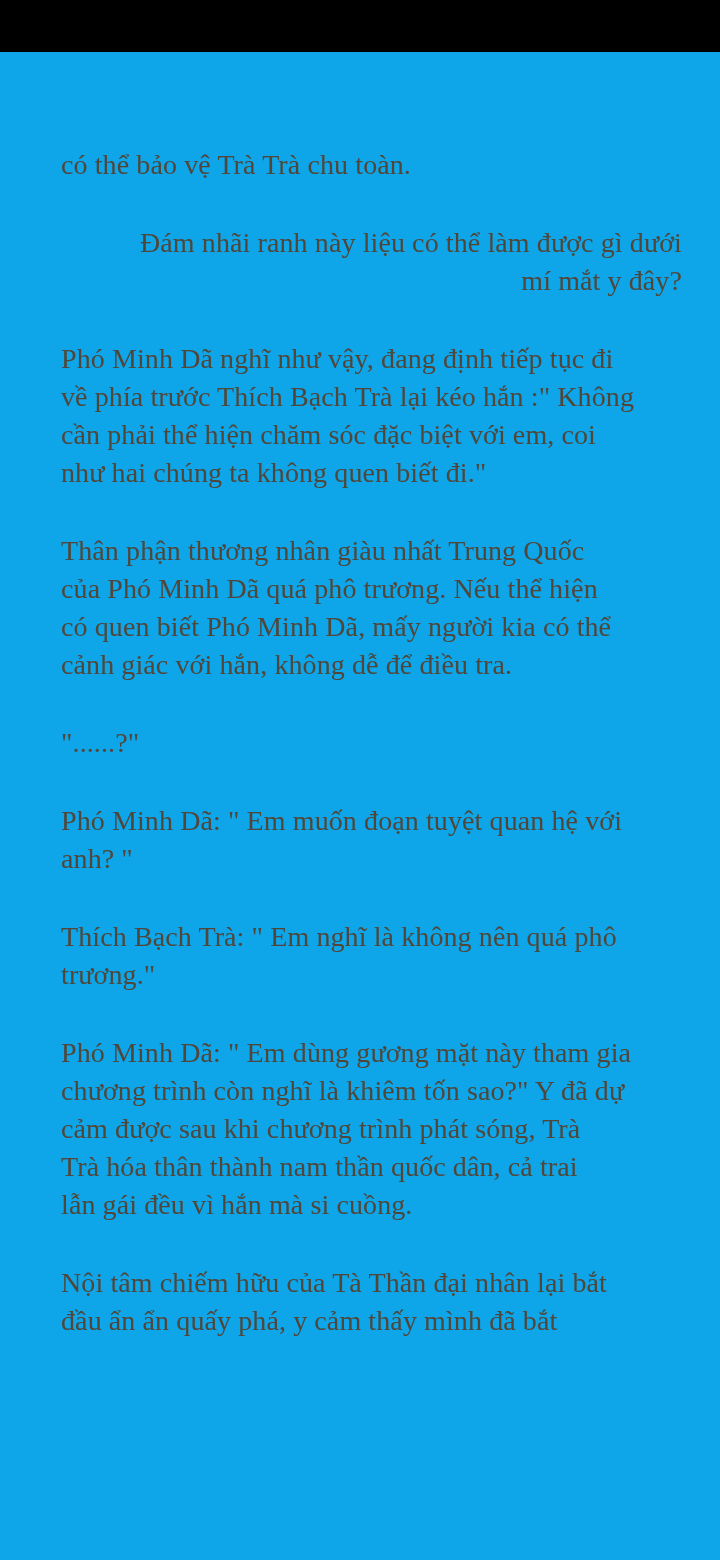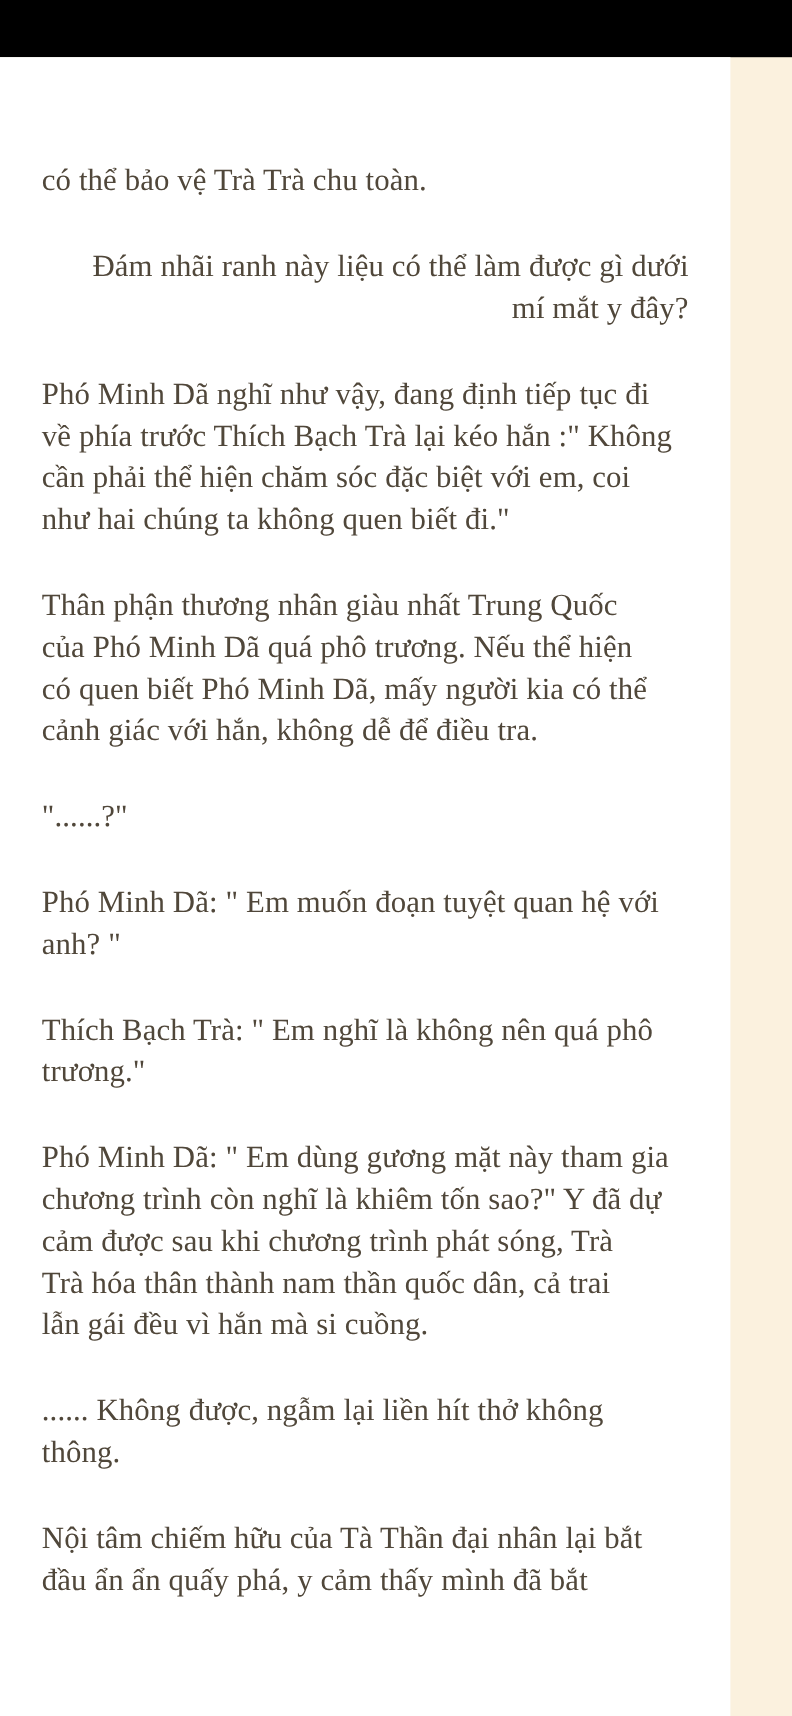--- a/index.html
+++ b/index.html
@@ -13,24 +13,24 @@
     background: #fbf1de;
     font-family: "Liberation Serif", "DejaVu Serif", serif;
   }
   .status-bar {
     width: 720px;
     height: 52px;
     background: #000000;
   }
   .reader-page {
     box-sizing: border-box;
-    width: 664px;
+    width: 720px;
     height: 1508px;
-    padding: 94px 38px 0 38px;
-    background: #ffffff;
+    padding: 94px 38px 0 61px;
+    background: #0ea5e9;
   }
   .para {
     margin: 0 0 40px 0;
     font-size: 28px;
     line-height: 38px;
     letter-spacing: 0.1px;
     color: #50473a;
     white-space: pre-line;
     text-rendering: optimizeLegibility;
   }
@@ -55,17 +55,15 @@
   <p class="para" style="color: rgb(80, 71, 58);">"......?"</p>
   <p class="para" style="color: rgb(80, 71, 58);">Phó Minh Dã: " Em muốn đoạn tuyệt quan hệ với
 anh? "</p>
   <p class="para" style="color: rgb(80, 71, 58);">Thích Bạch Trà: " Em nghĩ là không nên quá phô
 trương."</p>
   <p class="para" style="color: rgb(80, 71, 58);">Phó Minh Dã: " Em dùng gương mặt này tham gia
 chương trình còn nghĩ là khiêm tốn sao?" Y đã dự
 cảm được sau khi chương trình phát sóng, Trà
 Trà hóa thân thành nam thần quốc dân, cả trai
 lẫn gái đều vì hắn mà si cuồng.</p>
-  <p class="para" style="color: rgb(80, 71, 58);">...... Không được, ngẫm lại liền hít thở không
-thông.</p>
   <p class="para" style="color: rgb(80, 71, 58);">Nội tâm chiếm hữu của Tà Thần đại nhân lại bắt
 đầu ẩn ẩn quấy phá, y cảm thấy mình đã bắt</p>
 </main>
 
 </body></html>

